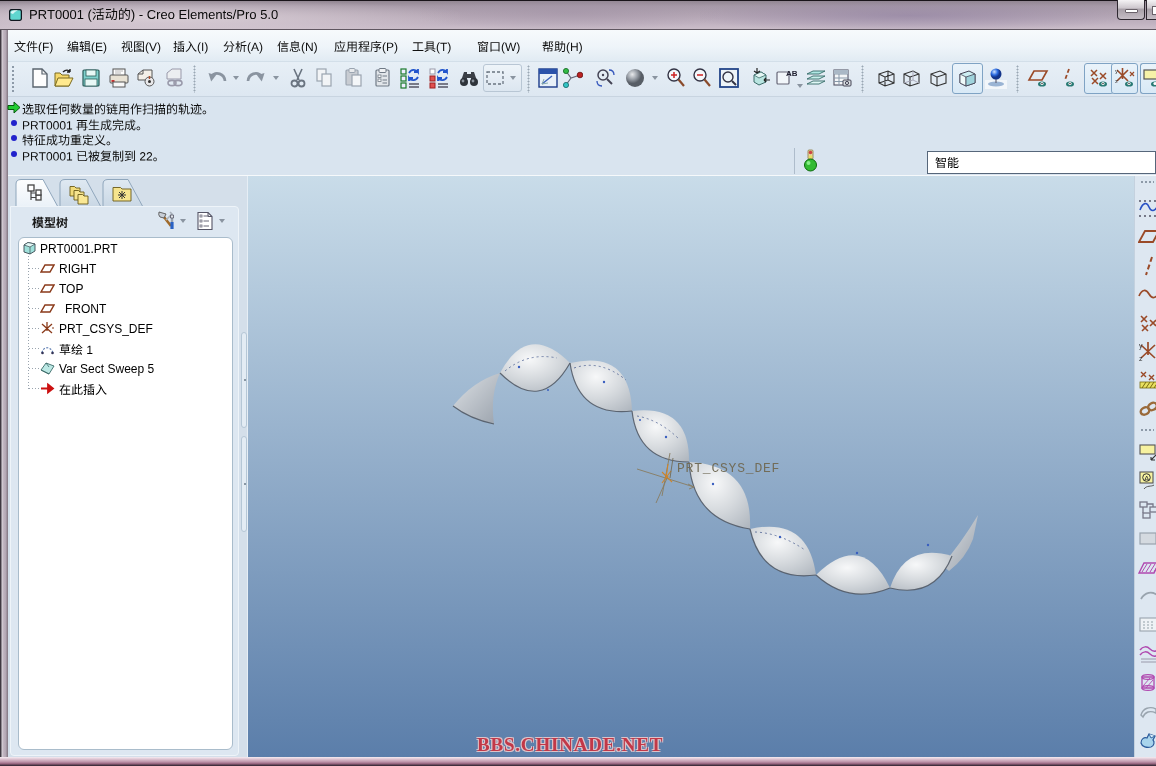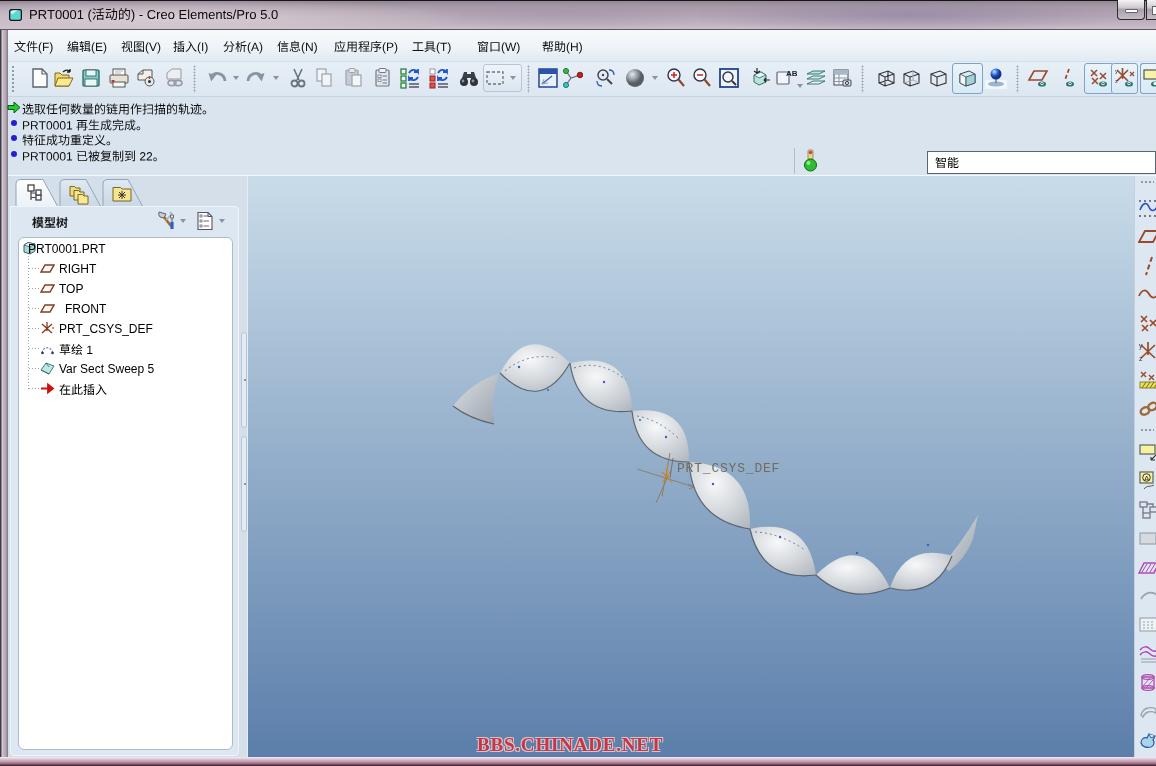--- a/index.html
+++ b/index.html
@@ -593,21 +593,21 @@
 <div class="doth" style="left:29px; top:328px; width:11px;"></div>
 <div class="doth" style="left:29px; top:348px; width:11px;"></div>
 <div class="doth" style="left:29px; top:368px; width:11px;"></div>
 <div class="doth" style="left:29px; top:388px; width:11px;"></div>
 
 <svg class="ticon16" style="left:22px; top:241px;" viewBox="0 0 15 15">
       <path d="M2,4 L6,1.5 L13,3 L13,10 L8,13 L2,11 Z" fill="#9fe0da" stroke="#3a4a52" stroke-width="0.9"></path>
       <path d="M2,4 L6,1.5 L13,3 L8,6 Z" fill="#e2f7f5" stroke="#3a4a52" stroke-width="0.7"></path>
       <path d="M8,6 L8,13" stroke="#3a4a52" stroke-width="0.7"></path>
     </svg>
-<div class="trow" style="left:28px; top:242px;">PRT0001.PRT</div>
+<div class="trow" style="left:40px; top:242px;">PRT0001.PRT</div>
 
 <svg class="ticon16" style="left:40px; top:261px;" viewBox="0 0 15 15">
       <path d="M1,11 L5,4 L14,4 L10,11 Z" fill="none" stroke="#8a3a1a" stroke-width="1.5"></path>
     </svg>
 <div class="trow" style="left:59px; top:262px;">RIGHT</div>
 
 <svg class="ticon16" style="left:40px; top:281px;" viewBox="0 0 15 15">
       <path d="M1,11 L5,4 L14,4 L10,11 Z" fill="none" stroke="#8a3a1a" stroke-width="1.5"></path>
     </svg>
 <div class="trow" style="left:59px; top:282px;">TOP</div>

